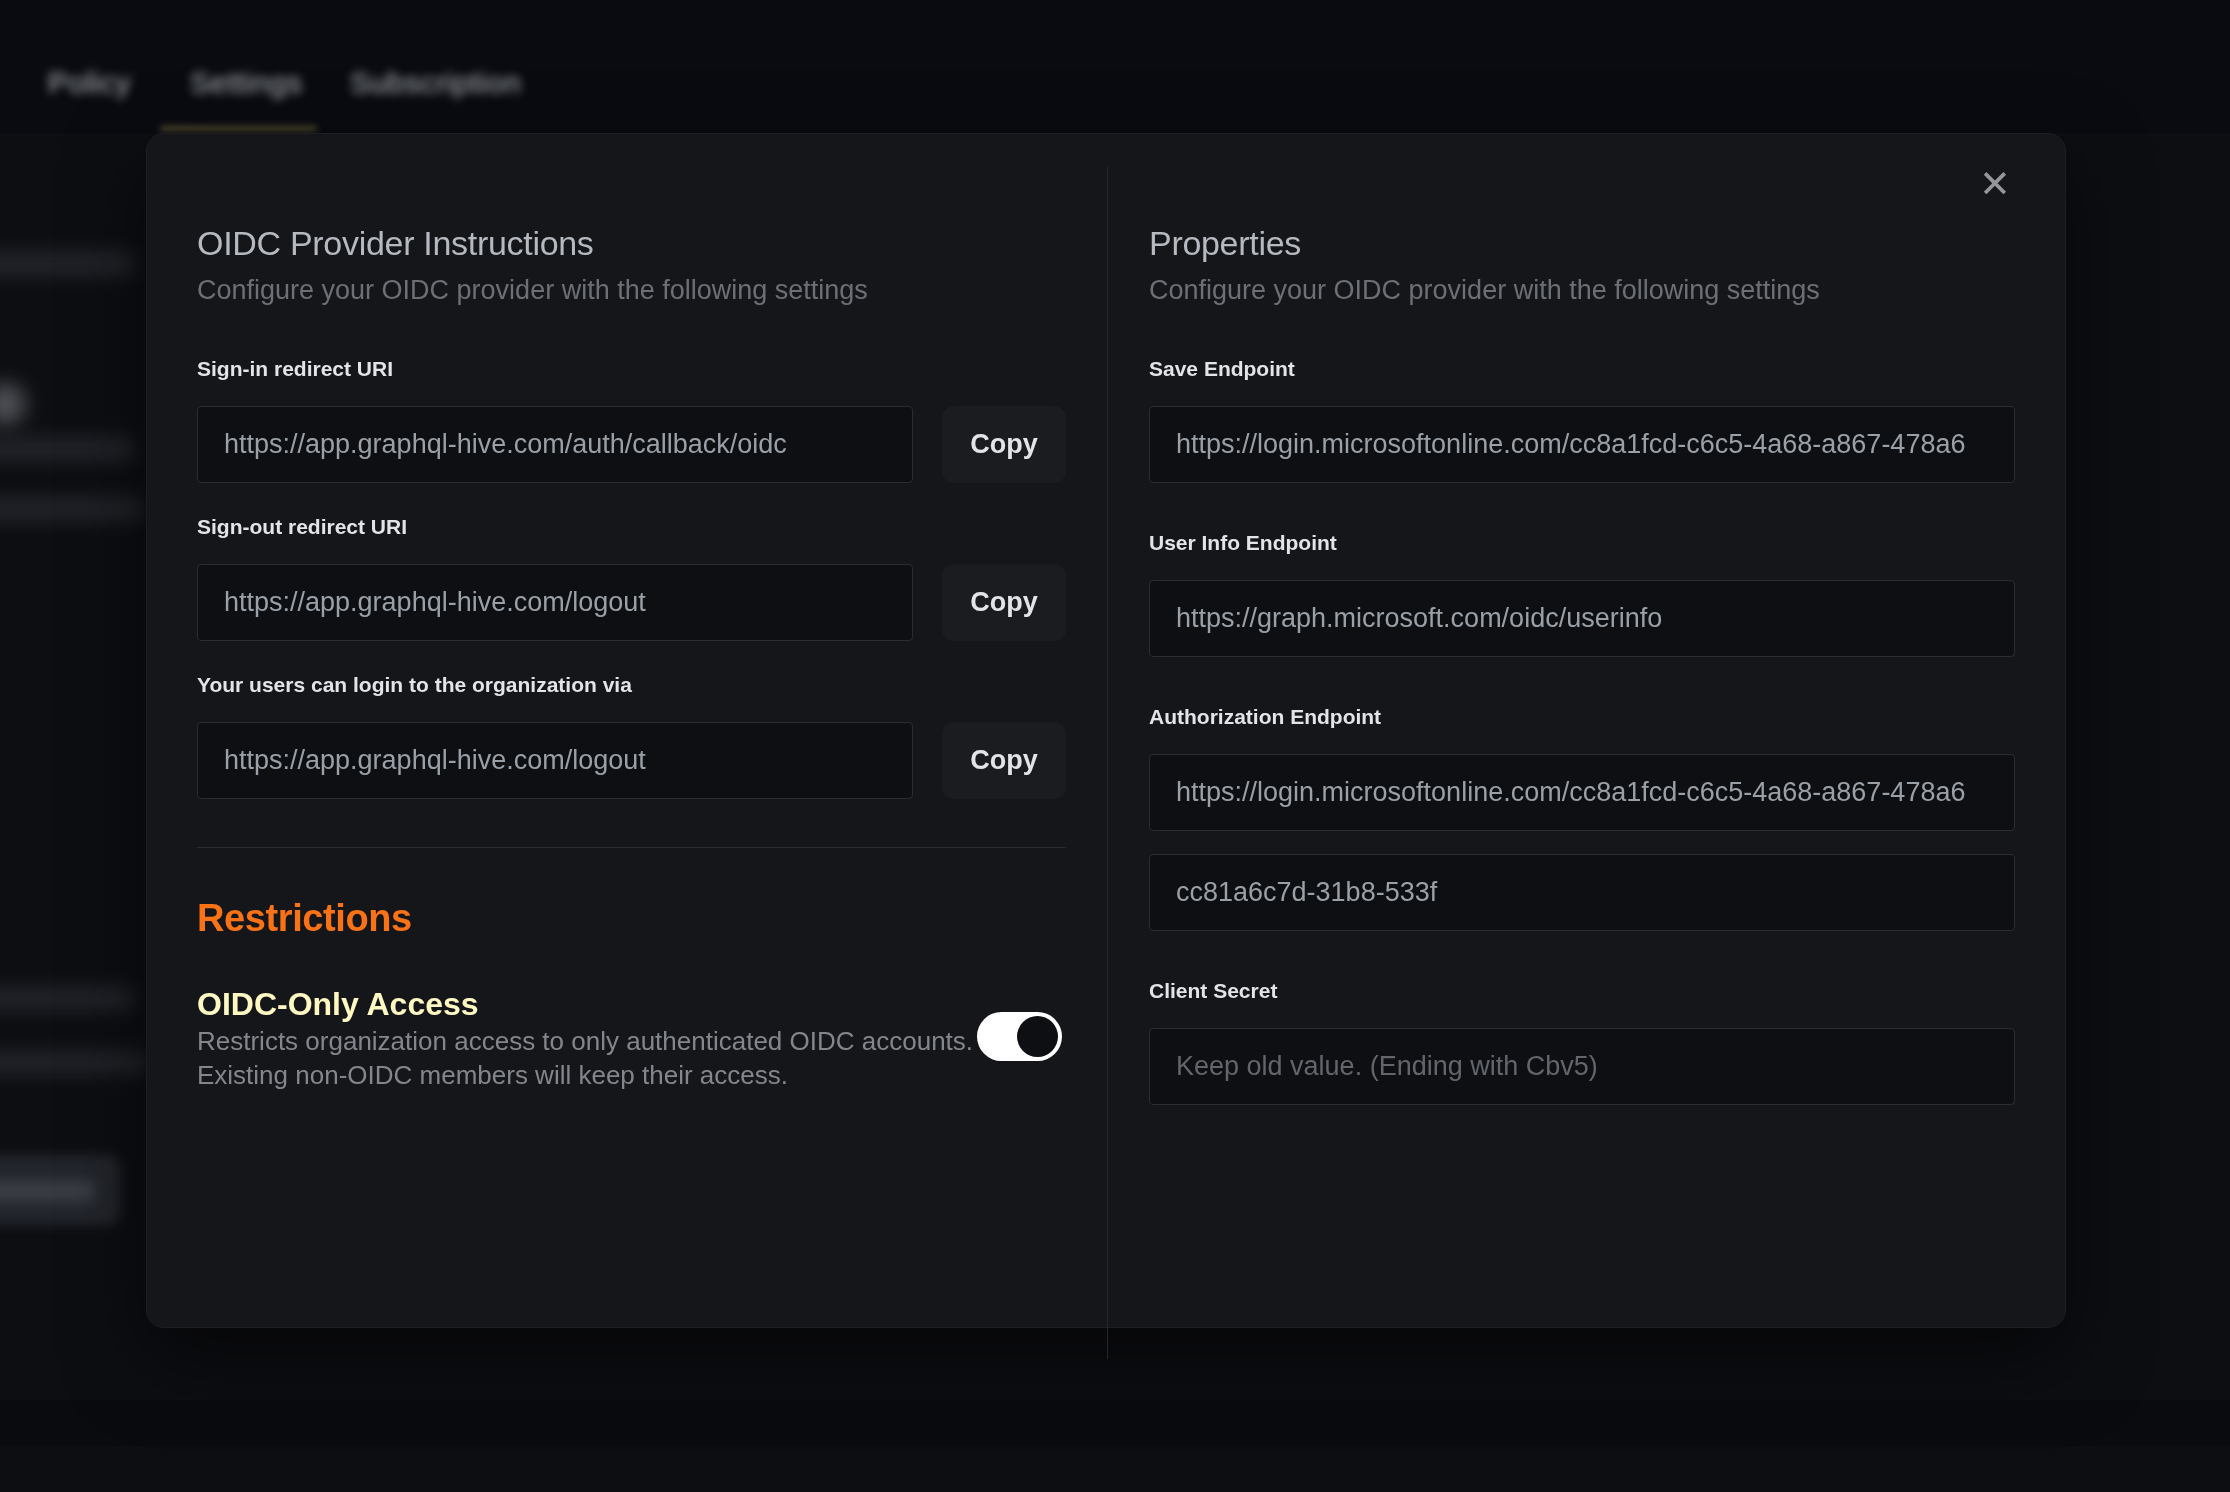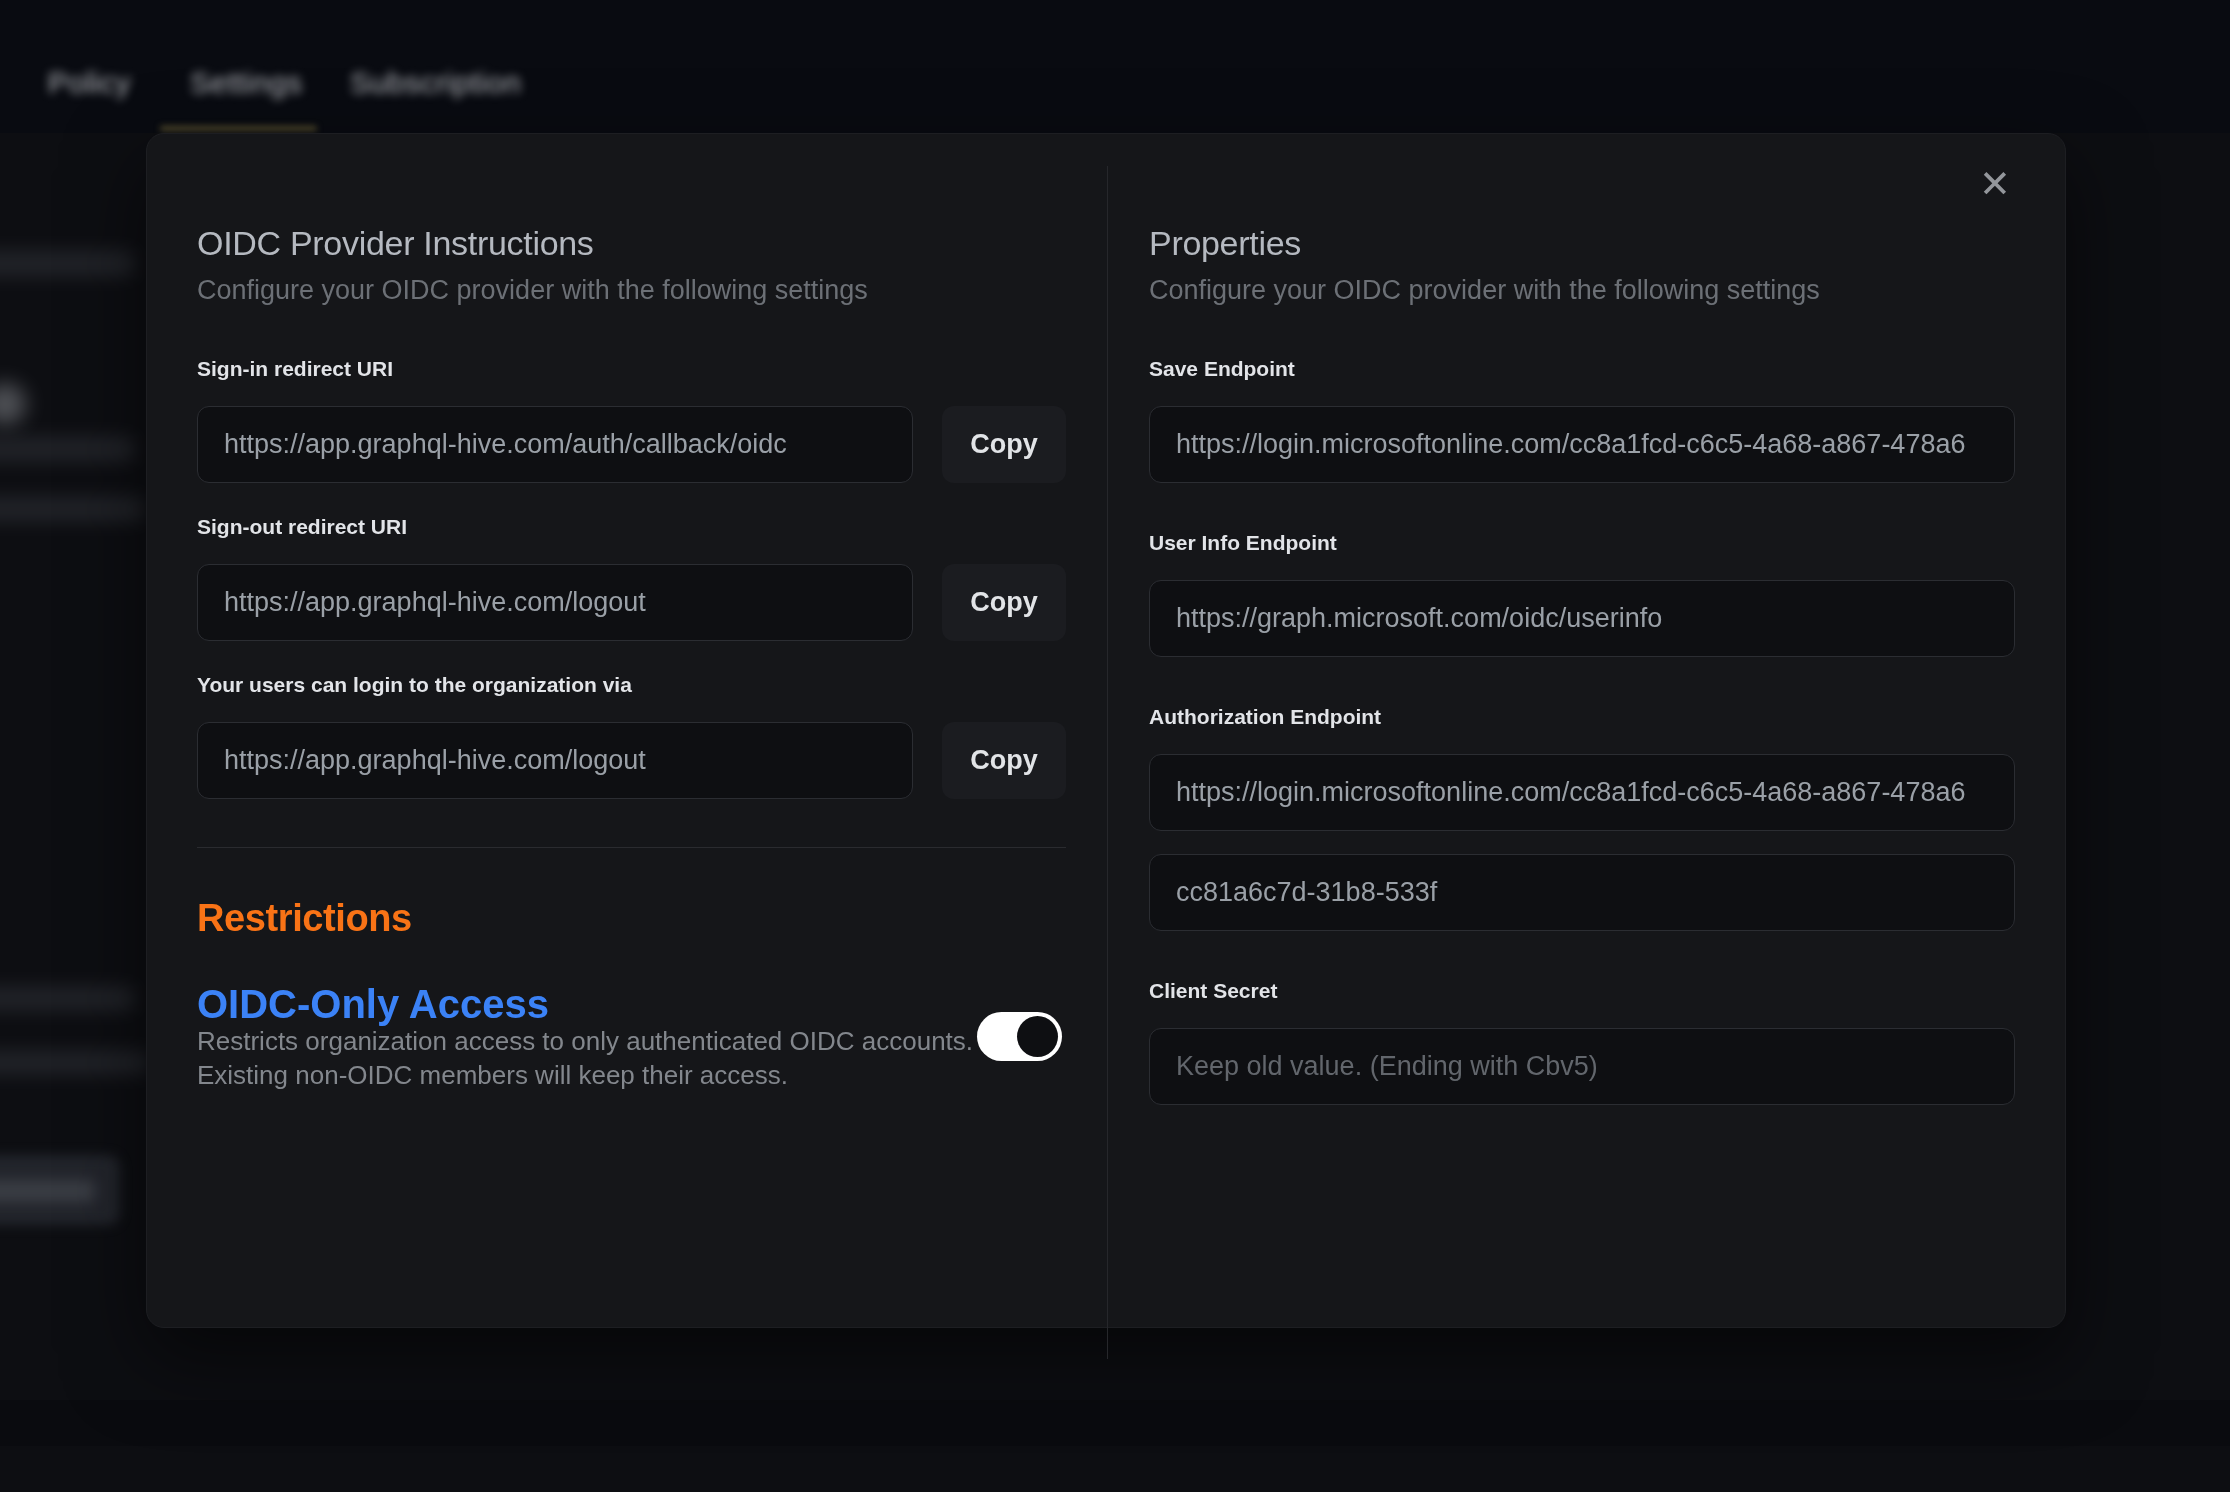--- a/index.html
+++ b/index.html
@@ -51,35 +51,35 @@
 
   .field-label { font-size:21px; font-weight:600; color:#e2e4e8; line-height:28px; }
   .lbl-l { margin-top:47px; }
   .lbl-l2 { margin-top:30px; }
   .lbl-r1 { margin-top:47px; }
   .lbl-r { margin-top:46px; }
 
   .input-row { display:flex; margin-top:23px; }
   .text-input {
     flex:1; height:77px; background:#0e0f12; border:1px solid #2b2d32;
-    border-radius:12px; color:#9aa0a7; font-size:27px; padding:0 26px;
+    border-radius:4px; color:#9aa0a7; font-size:27px; padding:0 26px;
     font-family:"Liberation Sans", sans-serif; outline:none; min-width:0;
   }
   .text-input::placeholder { color:#62666c; }
   .copy-btn {
     width:124px; height:77px; margin-left:29px; background:#1b1c20; border:none;
     border-radius:12px; color:#e2e4e7; font-size:27px; font-weight:600;
     cursor:pointer; font-family:"Liberation Sans", sans-serif;
   }
   .divider-h { height:1px; background:#2a2b2f; margin-top:48px; }
 
   h3.restrictions-title { font-size:38px; font-weight:700; color:#f97316; letter-spacing:-0.4px; margin-top:46px; line-height:48px; }
   .restriction-row { display:flex; justify-content:space-between; margin-top:44px; }
   .restriction-text {}
-  .toggle-label { font-size:40px; font-weight:600; color:#3b82f6; line-height:36px; }
+  .toggle-label { font-size:32px; font-weight:600; color:#fef9c3; line-height:36px; }
   .toggle-desc { font-size:26px; color:#83878d; line-height:34px; }
   .toggle-desc.first { margin-top:2px; }
 
   .switch {
     position:relative; width:85px; height:49px; border-radius:25px;
     background:#ffffff; border:none; cursor:pointer; margin-top:26px; margin-right:4px;
     flex:none;
   }
   .switch-knob {
     position:absolute; top:4px; right:4px; width:41px; height:41px;

